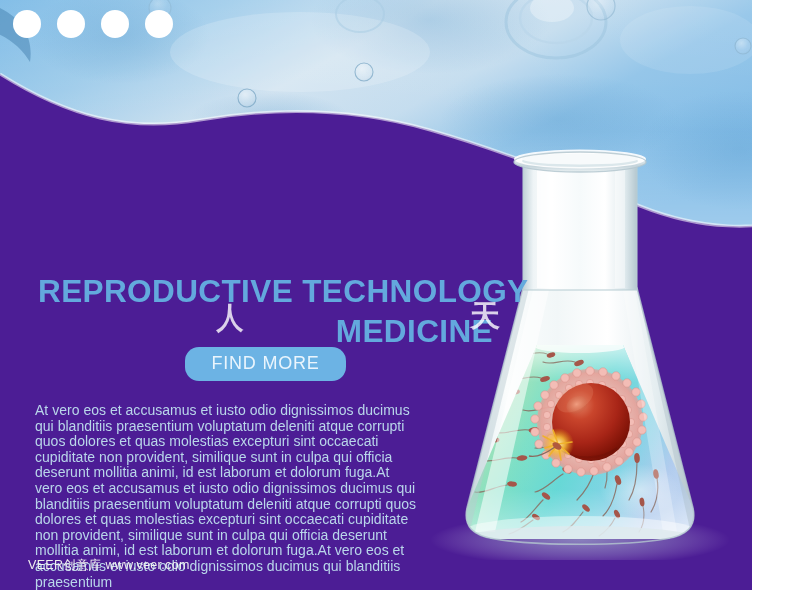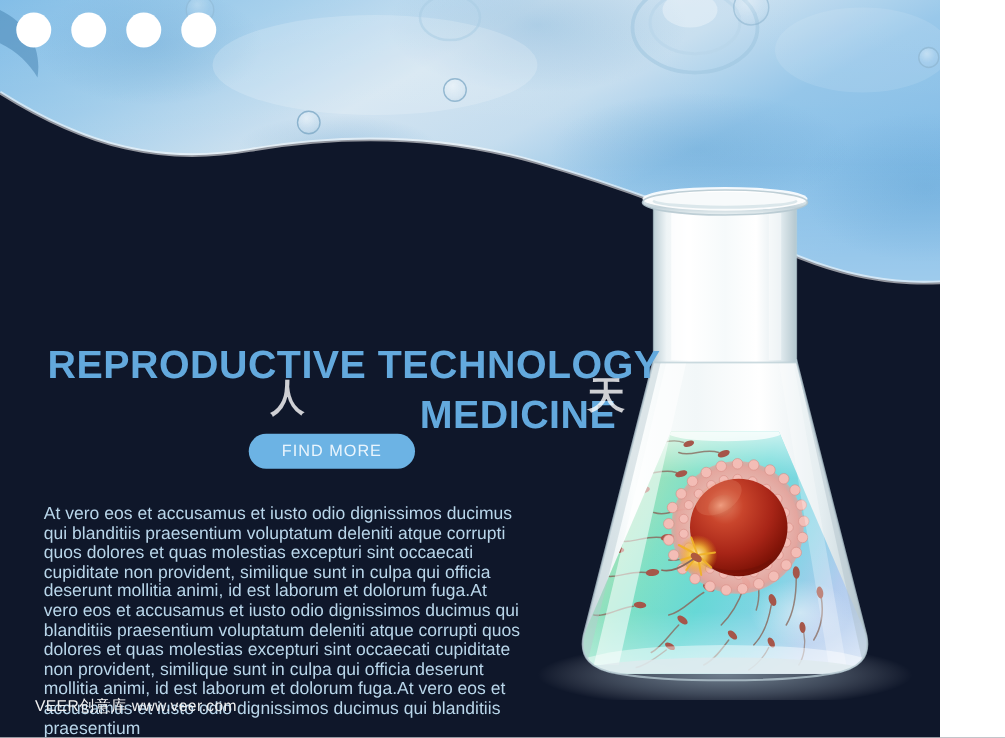--- a/index.html
+++ b/index.html
@@ -5,21 +5,21 @@
   html, body {
     margin: 0;
     padding: 0;
     background: #ffffff;
   }
   #stage {
     position: relative;
     width: 752px;
     height: 590px;
     overflow: hidden;
-    background: #0f172a;
+    background: #4c1d95;
     font-family: "Liberation Sans", sans-serif;
     text-decoration: underline;
   }
 
   
   .water-wrap {
     position: absolute;
     left: 0; top: 0;
     width: 804px; height: 240px;
     overflow: hidden;
@@ -56,21 +56,21 @@
     top: 347px;
     width: 455px;
     text-align: center;
   }
   .cta {
     display: inline-block;
     background: #6cb3e4;
     color: #eaf5fd;
     border: none;
     border-radius: 14px;
-    font-size: 13px;
+    font-size: 18px;
     font-weight: normal;
     letter-spacing: 0.8px;
     padding: 6px 26px 7px 26px;
     font-family: "Liberation Sans", sans-serif;
     cursor: pointer;
   }
 
   .body-copy {
     position: absolute;
     left: 35px;

